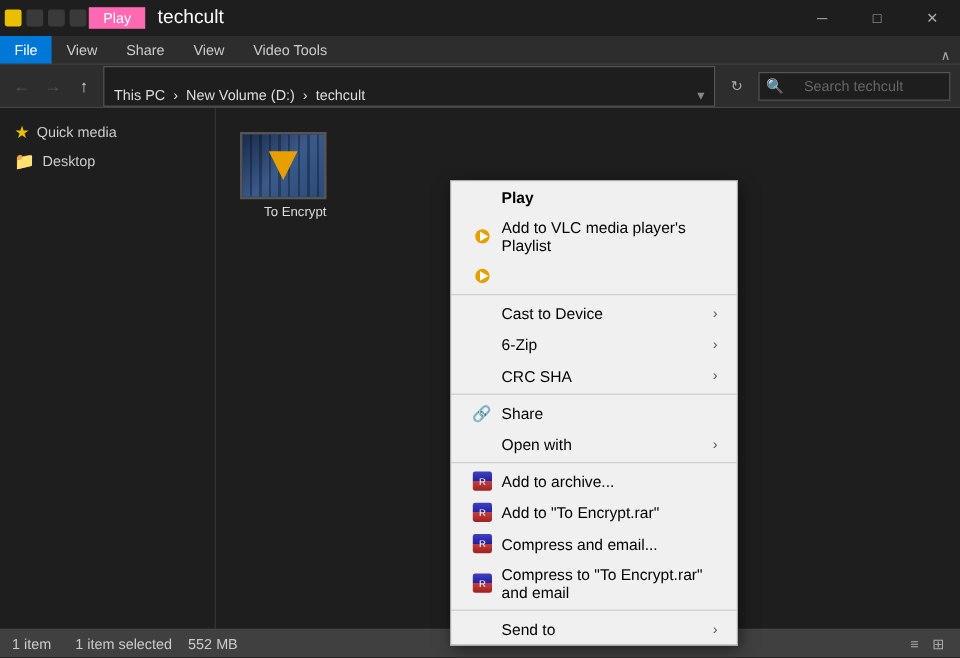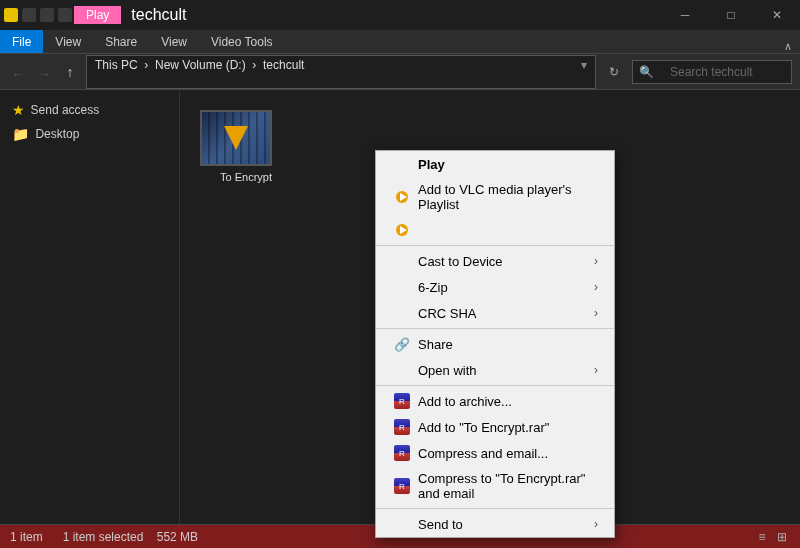--- a/index.html
+++ b/index.html
@@ -102,21 +102,21 @@
       display: flex; align-items: center; justify-content: center;
       color: #ccc; font-size: 14px; cursor: pointer; border-radius: 2px;
     }
     .nav-btn.disabled { color: #555; cursor: default; }
     .address-path {
       flex: 1;
       height: 24px;
       background: #1e1e1e;
       border: 1px solid #555;
       display: flex;
-      align-items: flex-end;
+      align-items: flex-start;
       padding: 16px 8px;
       color: #ddd;
       font-size: 12px;
       position: relative;
     }
     .path-segment { color: #ddd; }
     .path-dropdown { margin-left: auto; color: #888; }
     .refresh-btn {
       width: 24px; height: 24px;
       display: flex; align-items: center; justify-content: center;
@@ -259,21 +259,21 @@
       background: linear-gradient(180deg, #4040c0 0%, #2020a0 50%, #c04040 50%, #a02020 100%);
       border-radius: 2px;
       font-size: 8px;
       color: #fff;
       display: flex; align-items: center; justify-content: center;
     }
 
     
     .status-bar {
       height: 24px;
-      background: #7f1d1d;
+      background: #404040;
       display: flex;
       align-items: center;
       padding: 0 10px;
       color: #ccc;
       font-size: 12px;
       border-top: 1px solid #444;
       gap: 20px;
       position: absolute;
       bottom: 0;
       left: 0;
@@ -333,21 +333,21 @@
     <span>🔍</span>
     <span style="color:#666; margin-left:16px;">Search techcult</span>
   </div>
 </div>
 
 <div class="main-area">
 
   <div class="sidebar">
     <div class="sidebar-item">
       <span class="sidebar-icon-star">★</span>
-      <span>Send access</span>
+      <span>Quick media</span>
     </div>
     <div class="sidebar-item">
       <span class="sidebar-icon-folder">📁</span>
       <span>Desktop</span>
     </div>
   </div>
 
   <div class="content-area">
     
     <div class="file-item">

